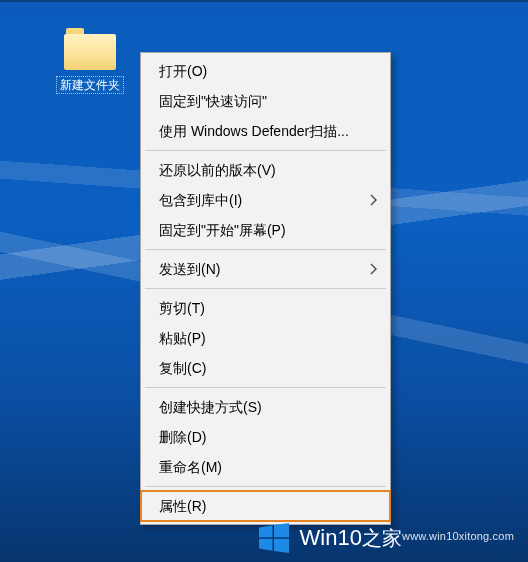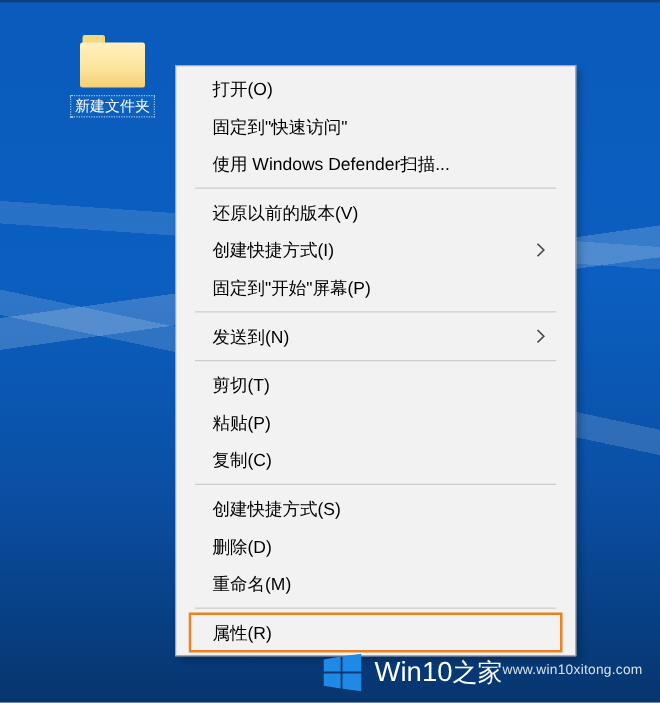--- a/index.html
+++ b/index.html
@@ -54,25 +54,25 @@
     padding: 1px 3px;
     background: rgba(16,104,192,0.4);
     border: 1px dotted rgba(255,255,255,0.6);
     line-height: 14px;
   }
 
   
   .context-menu {
     position: absolute;
     left: 140px; top: 52px;
-    width: 321px;
+    width: 251px;
     background: #f2f2f2;
     border: 1px solid #a8a8a8;
     box-shadow: 4px 4px 6px rgba(0,0,0,0.25);
-    padding: 3px 11px;
+    padding: 3px 0;
   }
   .menu-item {
     position: relative;
     padding: 6px 28px 6px 18px;
     line-height: 18px;
     color: #000;
     white-space: nowrap;
   }
   .menu-sep {
     height: 1px;
@@ -120,21 +120,21 @@
   </div>
   <span class="folder-label" data-interactable="false">新建文件夹</span>
 </div>
 
 <div class="context-menu" id="context-menu" data-interactable="false">
     <div class="menu-item" data-interactable="true"><span data-interactable="false">打开(O)</span></div>
     <div class="menu-item" data-interactable="true"><span data-interactable="false">固定到"快速访问"</span></div>
     <div class="menu-item" data-interactable="true"><span data-interactable="false">使用 Windows Defender扫描...</span></div>
     <div class="menu-sep" data-interactable="false"></div>
     <div class="menu-item" data-interactable="true"><span data-interactable="false">还原以前的版本(V)</span></div>
-    <div class="menu-item" data-interactable="true"><span data-interactable="false">创建快捷方式(I)</span><span class="menu-arrow" data-interactable="false">
+    <div class="menu-item" data-interactable="true"><span data-interactable="false">包含到库中(I)</span><span class="menu-arrow" data-interactable="false">
         <svg viewBox="0 0 8 12">
           <path d="M1 1 L6 6 L1 11" fill="none" stroke="#4a4a4a" stroke-width="1.4"></path>
         </svg>
       </span></div>
     <div class="menu-item" data-interactable="true"><span data-interactable="false">固定到"开始"屏幕(P)</span></div>
     <div class="menu-sep" data-interactable="false"></div>
     <div class="menu-item" data-interactable="true"><span data-interactable="false">发送到(N)</span><span class="menu-arrow" data-interactable="false">
         <svg viewBox="0 0 8 12">
           <path d="M1 1 L6 6 L1 11" fill="none" stroke="#4a4a4a" stroke-width="1.4"></path>
         </svg>

